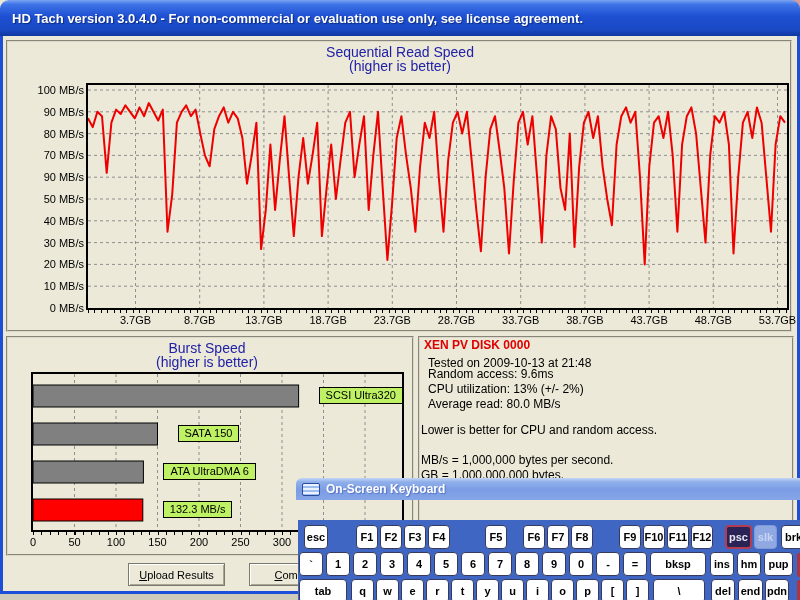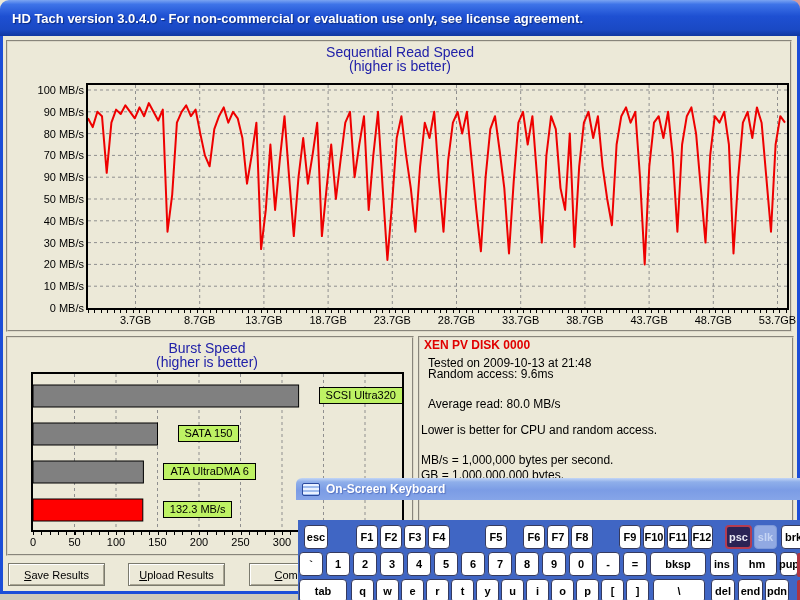--- a/index.html
+++ b/index.html
@@ -158,26 +158,26 @@
       <div class="bar-label" style="left: 318.6px; top: 387px;">SCSI Ultra320</div>
       <div class="bar-label" style="left: 177.5px; top: 425px;">SATA 150</div>
       <div class="bar-label" style="left: 163.39px; top: 463px;">ATA UltraDMA 6</div>
       <div class="bar-label" style="left: 162.809px; top: 501px;">132.3 MB/s</div>
     </div>
 
   <div class="panel" style="left:418px;top:336px;width:376px;height:220px;"></div>
   <div class="info-title">XEN PV DISK 0000</div>
   <div class="info-line" style="top:356px;">Tested on 2009-10-13 at 21:48</div>
   <div class="info-line" style="top:367px;">Random access: 9.6ms</div>
+  <div class="info-line" style="top:382px;">CPU utilization: 13% (+/- 2%)</div>
   <div class="info-line" style="top:397px;">Average read: 80.0 MB/s</div>
   <div class="info-note" style="top:423px;">Lower is better for CPU and random access.</div>
   <div class="info-note" style="top:453px;">MB/s = 1,000,000 bytes per second.</div>
   <div class="info-note" style="top:468px;">GB = 1,000,000,000 bytes.</div>
 
-  <button class="xp-btn" style="left:8px;width:97px;"><span class="u">S</span><span>ave Results</span></button>
   <button class="xp-btn" style="left:128px;width:97px;"><span class="u">U</span><span>pload Results</span></button>
   <button class="xp-btn" style="left:249px;width:112px;"><span class="u">C</span><span>ompare An</span></button>
 
   <div class="osk">
     <div class="osk-title">
       <span class="kbd-icon"></span>
       <span>On-Screen Keyboard</span>
     </div>
     <div class="osk-kbd"></div>
     <div id="osk-rows">
@@ -208,22 +208,22 @@
           <div class="key" style="width: 24px; margin-right: 3px;">5</div>
           <div class="key" style="width: 24px; margin-right: 3px;">6</div>
           <div class="key" style="width: 24px; margin-right: 3px;">7</div>
           <div class="key" style="width: 24px; margin-right: 3px;">8</div>
           <div class="key" style="width: 24px; margin-right: 3px;">9</div>
           <div class="key" style="width: 24px; margin-right: 3px;">0</div>
           <div class="key" style="width: 24px; margin-right: 3px;">-</div>
           <div class="key" style="width: 24px; margin-right: 3px;">=</div>
           <div class="key" style="width: 56px; margin-right: 4px;">bksp</div>
           <div class="key" style="width: 24px; margin-right: 3px;">ins</div>
-          <div class="key" style="width: 40px; margin-right: 3px;">hm</div>
-          <div class="key" style="width: 18px; margin-right: 16px;">pup</div>
+          <div class="key" style="width: 24px; margin-right: 3px;">hm</div>
+          <div class="key" style="width: 29px; margin-right: 16px;">pup</div>
         </div>
         <div class="krow" style="left: 3px; top: 101px;">
           <div class="key" style="width: 48px; margin-right: 4px;">tab</div>
           <div class="key" style="width: 23px; margin-right: 2px;">q</div>
           <div class="key" style="width: 23px; margin-right: 2px;">w</div>
           <div class="key" style="width: 23px; margin-right: 2px;">e</div>
           <div class="key" style="width: 23px; margin-right: 2px;">r</div>
           <div class="key" style="width: 23px; margin-right: 2px;">t</div>
           <div class="key" style="width: 23px; margin-right: 2px;">y</div>
           <div class="key" style="width: 23px; margin-right: 2px;">u</div>

